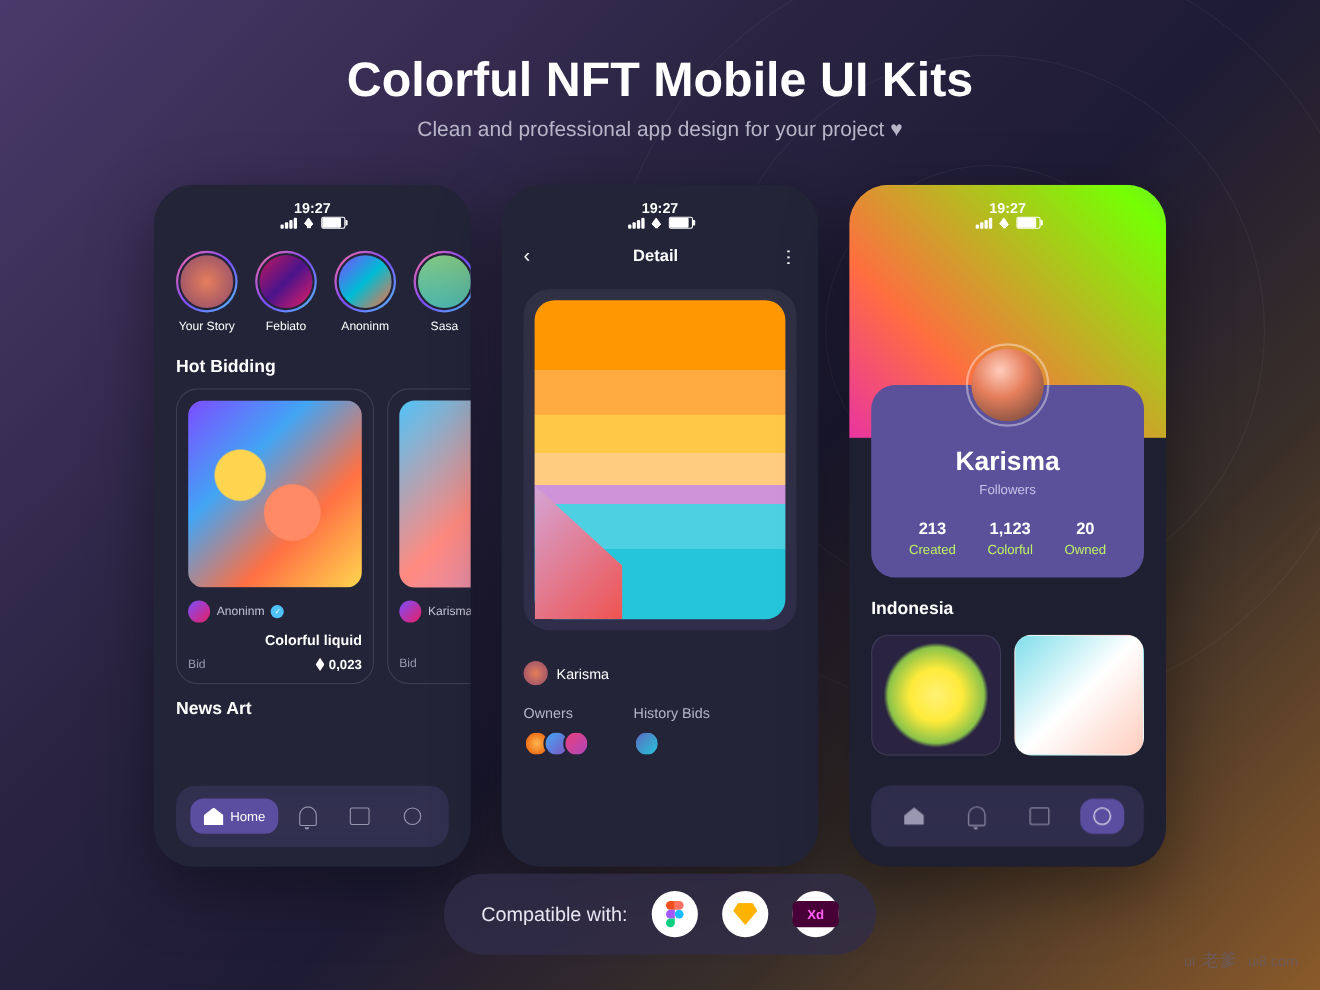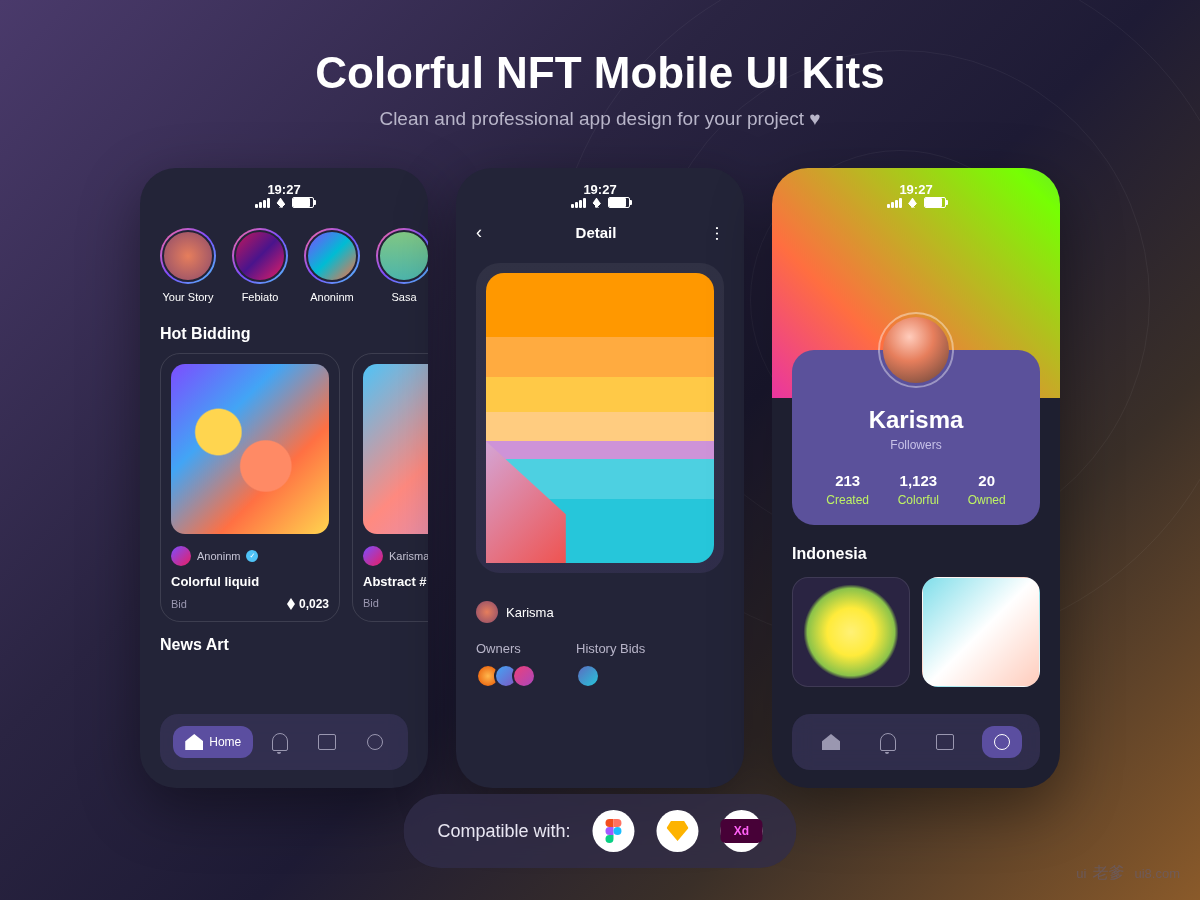--- a/index.html
+++ b/index.html
@@ -35,21 +35,21 @@
 .section-title { color: #fff; font-size: 16px; font-weight: 700; padding: 14px 20px 10px; }
 .bid-cards { display: flex; gap: 12px; padding: 0 20px; overflow: hidden; }
 .bid-card { width: 180px; flex-shrink: 0; border: 1px solid rgba(255,255,255,0.12); border-radius: 20px; padding: 10px; }
 .bid-img { width: 100%; height: 170px; border-radius: 14px; }
 .bi1 { background: radial-gradient(circle at 30% 40%, #ffd54f 15%, transparent 16%), radial-gradient(circle at 60% 60%, #ff8a65 18%, transparent 19%), linear-gradient(135deg, #7c4dff, #42a5f5, #ff7043, #ffd54f); }
 .bi2 { background: linear-gradient(135deg, #4fc3f7, #ff8a80, #ce93d8); }
 .bid-author { display: flex; align-items: center; gap: 6px; margin-top: 12px; }
 .bid-avatar { width: 20px; height: 20px; border-radius: 50%; background: linear-gradient(135deg, #7c4dff, #e91e63); }
 .bid-author-name { color: #c5c3d4; font-size: 11px; }
 .verified { width: 12px; height: 12px; background: #4fc3f7; border-radius: 50%; display: flex; align-items: center; justify-content: center; color: #fff; font-size: 7px; }
-.bid-title { color: #fff; font-size: 13px; font-weight: 600; margin-top: 8px; }
+.bid-title { color: #fff; font-size: 13px; font-weight: 600; margin-top: 8px; text-align: right; }
 .bid-row { display: flex; justify-content: space-between; align-items: center; margin-top: 8px; }
 .bid-label { color: #9a97b0; font-size: 11px; }
 .bid-price { color: #fff; font-size: 12px; font-weight: 600; display: flex; align-items: center; gap: 4px; }
 .eth { width: 8px; height: 12px; background: #fff; clip-path: polygon(50% 0, 100% 50%, 50% 100%, 0 50%); }
 .nav-bar { position: absolute; bottom: 18px; left: 20px; right: 20px; height: 56px; background: rgba(60,55,95,0.6); backdrop-filter: blur(10px); border-radius: 18px; display: flex; align-items: center; justify-content: space-around; padding: 0 10px; }
 .nav-item { display: flex; align-items: center; gap: 6px; color: #9a97b0; font-size: 12px; padding: 8px 12px; border-radius: 12px; }
 .nav-item.active { background: #5b4ea0; color: #fff; }
 .nav-home-icon { width: 18px; height: 16px; background: #fff; clip-path: polygon(50% 0, 100% 45%, 100% 100%, 0 100%, 0 45%); }
 .nav-bell { width: 16px; height: 18px; border: 1.5px solid currentColor; border-radius: 8px 8px 2px 2px; position: relative; }
 .nav-bell::after { content: ''; position: absolute; bottom: -4px; left: 4px; width: 4px; height: 2px; background: currentColor; border-radius: 0 0 2px 2px; }

